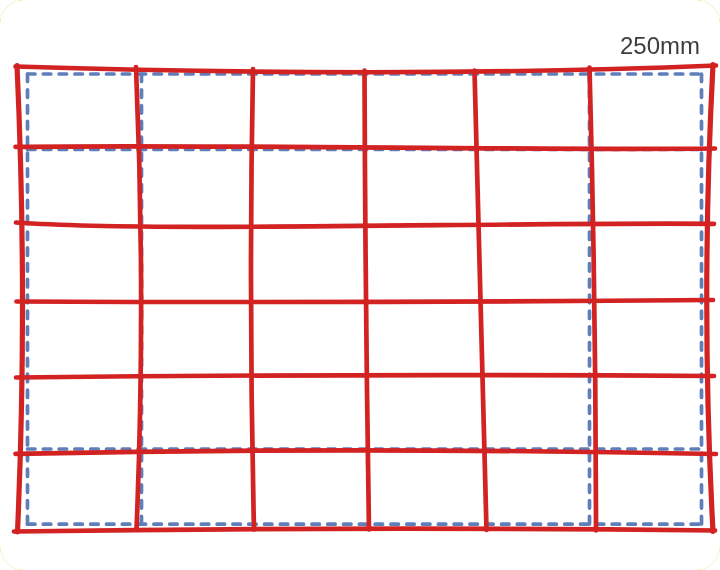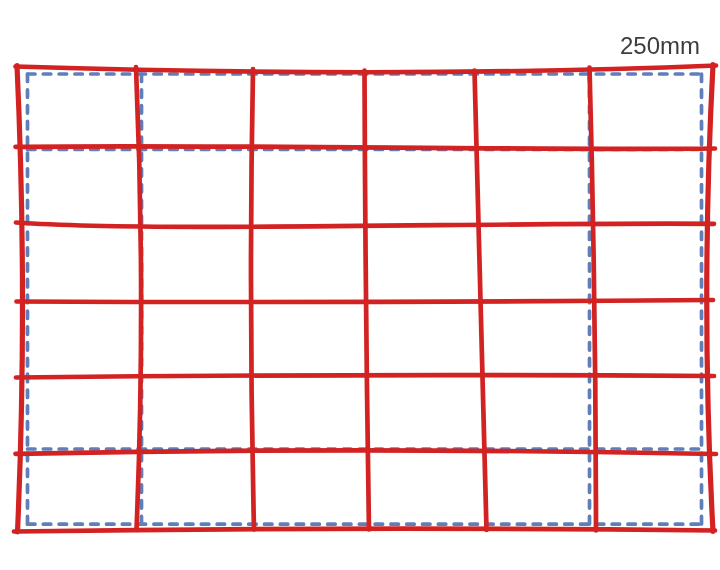--- a/index.html
+++ b/index.html
@@ -1,17 +1,17 @@
 <!DOCTYPE html>
 <html><head>
 <meta charset="utf-8">
 <style>
   html,body{margin:0;padding:0;background:#ffffff;}
   .page{position:relative;width:720px;height:570px;background:#eab308;overflow:hidden;
-        font-family:"Liberation Sans", sans-serif;}
+        font-family:"Liberation Sans", sans-serif;border-radius:24px;}
 </style>
 </head>
 <body>
 <div class="page">
 <svg width="720" height="570" viewBox="0 0 720 570">
   <defs>
         <filter id="soft" x="-5%" y="-5%" width="110%" height="110%">
           <feGaussianBlur stdDeviation="0.4"></feGaussianBlur>
         </filter>
       </defs>

